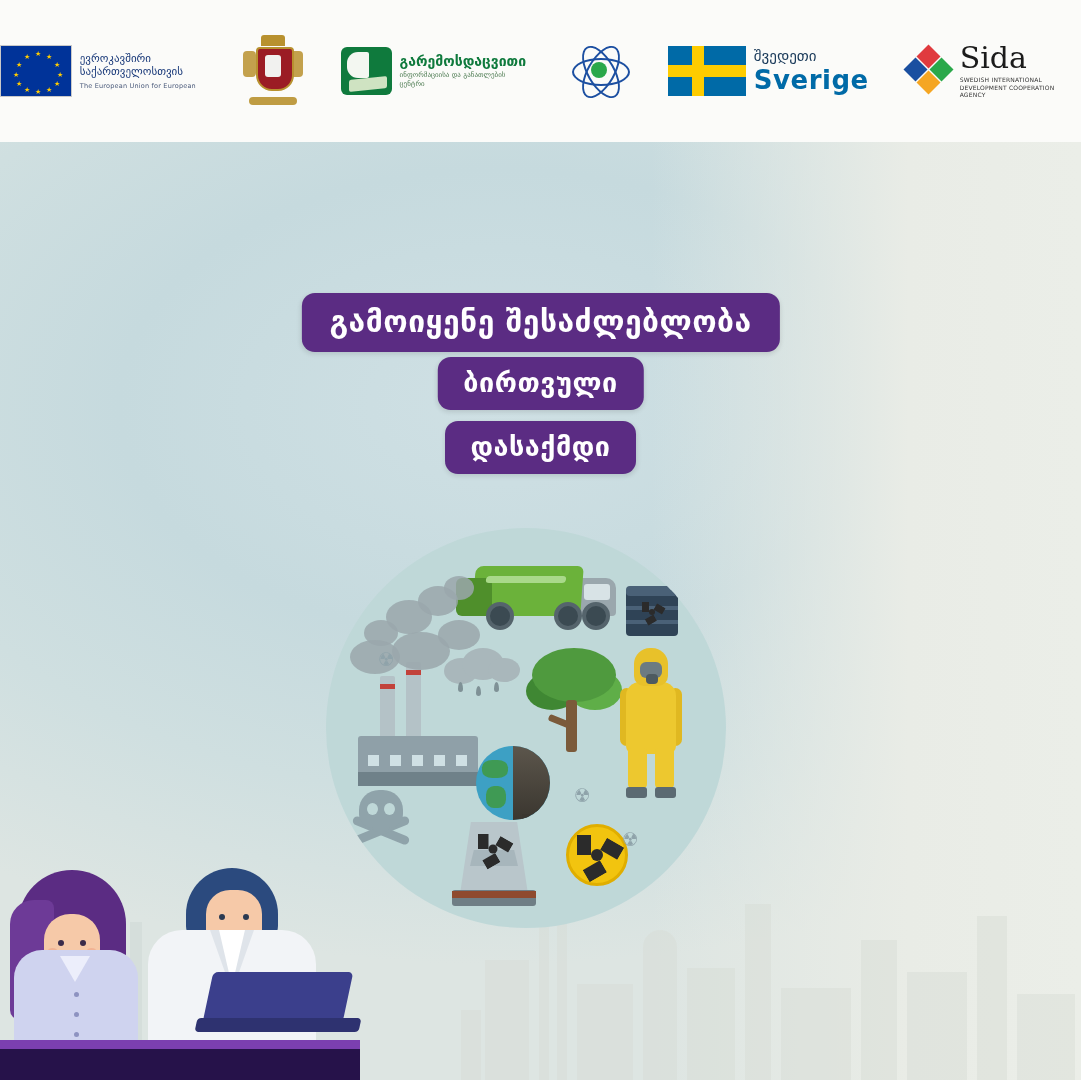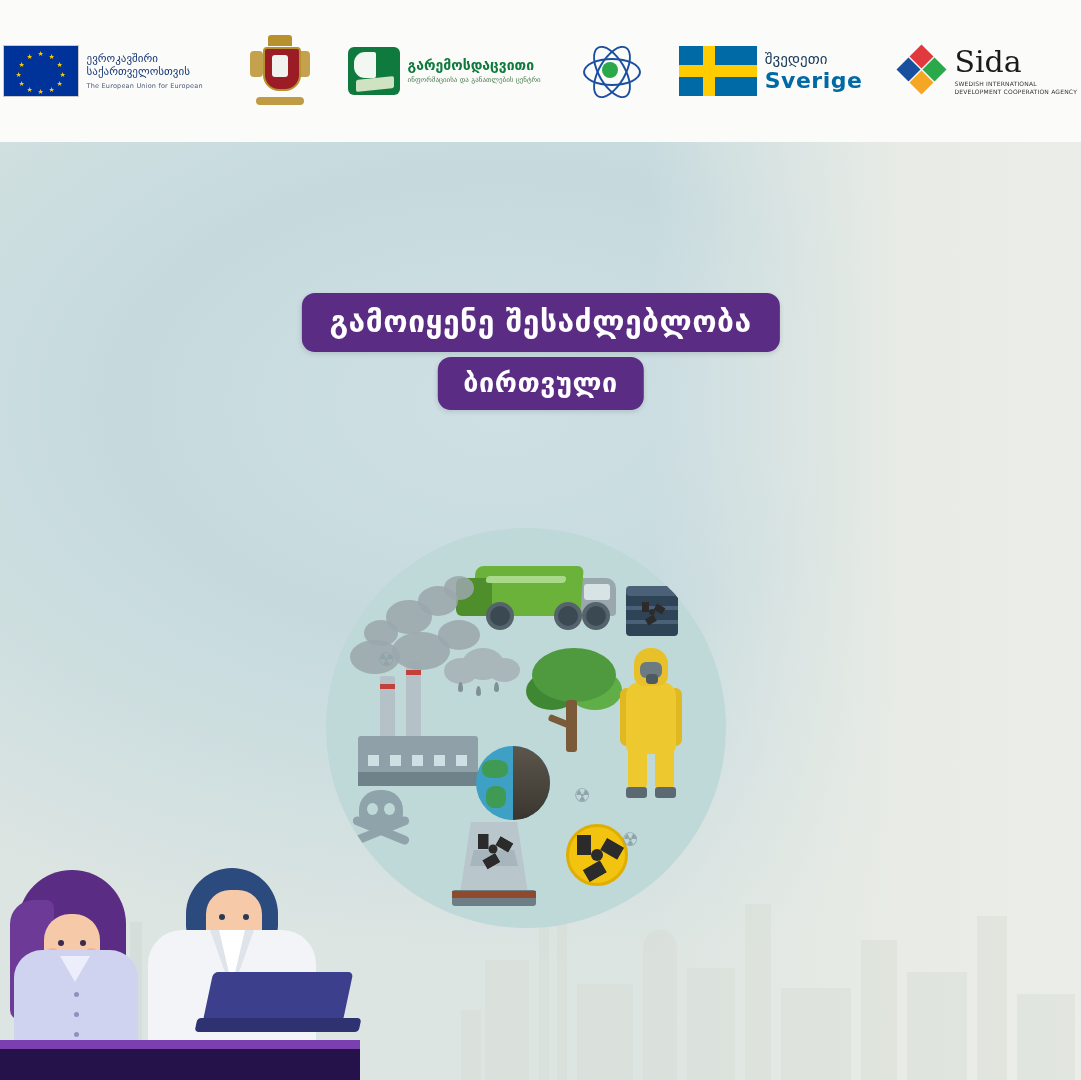--- a/index.html
+++ b/index.html
@@ -184,21 +184,21 @@
     position: absolute;
     left: 0; top: 19px;
     width: 78px; height: 12px;
     background: #fecc00;
   }
   .se-text .line1 {
     font-size: 15px;
     color: #1a3a5a;
   }
   .se-text .line2 {
-    font-size: 22px;
+    font-size: 26px;
     color: #006aa7;
     font-weight: bold;
     letter-spacing: .5px;
   }
   
   .sida-mark {
     width: 46px; height: 46px;
     position: relative;
   }
   .sida-sq {
@@ -560,20 +560,21 @@
     <div class="sk-l" style="left:110px;width:12px;height:176px;"></div>
     <div class="sk-l" style="left:130px;width:12px;height:158px;"></div>
     <div class="sk-l" style="left:150px;width:54px;height:96px;"></div>
     <div class="sk-l" style="left:214px;width:30px;height:130px;"></div>
     <div class="sk-l" style="left:252px;width:48px;height:78px;"></div>
   </div>
 
 
   <div class="badge badge-1">გამოიყენე შესაძლებლობა</div>
   <div class="badge badge-2">ბირთვული</div>
+  <div class="badge badge-3">დასაქმდი</div>
 
   <div class="scene">
 
     <div class="truck">
       <div class="cab"></div>
       <div class="body"></div>
       <div class="body2"></div>
       <div class="stripe"></div>
       <div class="cab-win"></div>
       <div class="wheel w1"></div>

